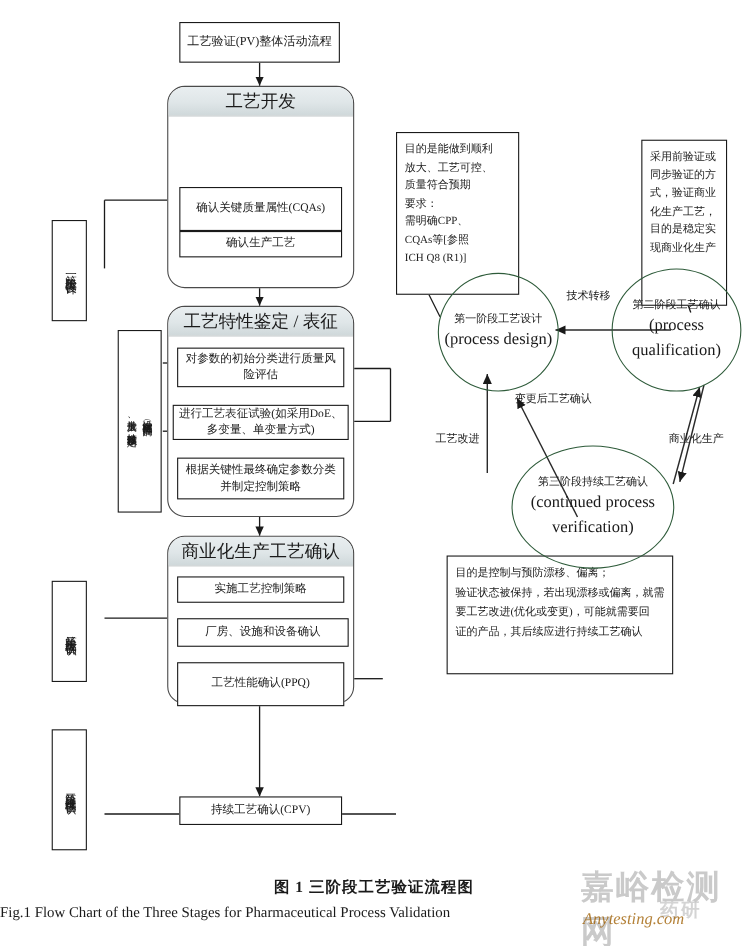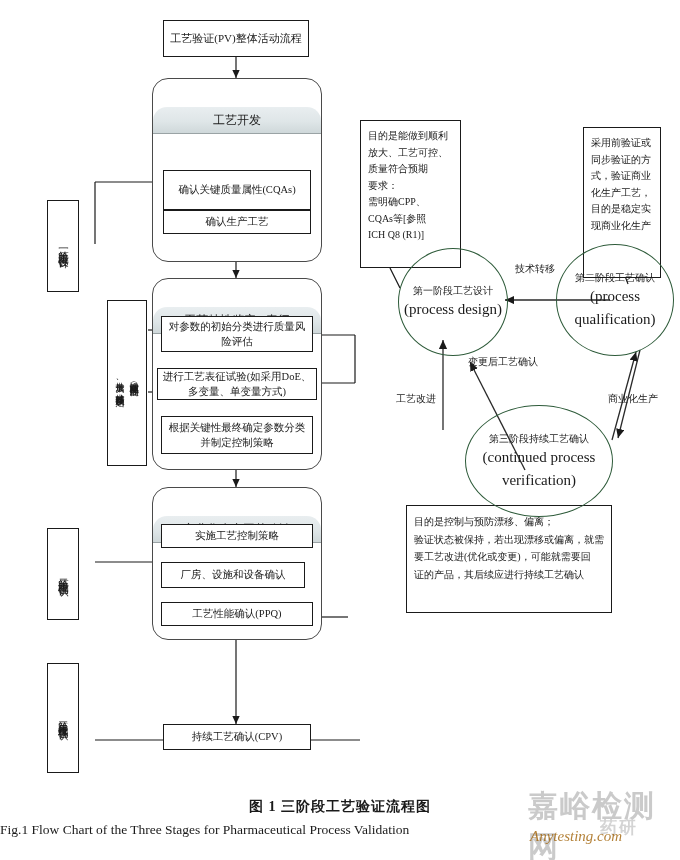--- a/index.html
+++ b/index.html
@@ -11,23 +11,23 @@
   .box{position:absolute;box-sizing:border-box;border:1.2px solid #1a1a1a;
        background:#ffffff;display:flex;align-items:center;justify-content:center;
        text-align:center;line-height:1.45;}
   .title-box{font-size:11px;}
   .inner{font-size:10.5px;padding:2px 4px;}
 
   
   .group{position:absolute;box-sizing:border-box;border:1.2px solid #4a4a4a;
          border-radius:16px;background:#ffffff;overflow:hidden;}
   .group-head{height:26px;display:flex;align-items:center;justify-content:center;
-         font-size:12px;
+         font-size:16px;
          background:linear-gradient(180deg,#e9eef0 0%,#dfe6e8 55%,#cfd8da 100%);
-         border-bottom:1px solid #9aa3a5;border-radius:14px 14px 0 0;margin-top:28px;}
+         border-bottom:1px solid #9aa3a5;border-radius:14px 14px 0 0;}
 
   
   .vbox{position:absolute;box-sizing:border-box;border:1.2px solid #1a1a1a;
         background:#ffffff;display:flex;align-items:center;justify-content:center;}
   .vtext{writing-mode:vertical-rl;text-orientation:upright;font-size:10.5px;
          line-height:1.35;letter-spacing:1px;white-space:nowrap;}
   .vbox.two .vtext{letter-spacing:0.5px;}
   .vwrap{display:flex;flex-direction:row-reverse;gap:2px;}
 
   
@@ -149,24 +149,24 @@
   <div class="box inner" style="left:161px;top:416px;width:152px;height:38px;">
     <span>根据关键性最终确定参数分类并制定控制策略</span>
   </div>
 
   <div class="group" style="left:152px;top:487px;width:170px;height:153px;">
     <div class="group-head">商业化生产工艺确认</div>
   </div>
   <div class="box inner" style="left:161px;top:524px;width:152px;height:24px;">
     <span>实施工艺控制策略</span>
   </div>
-  <div class="box inner" style="left:161px;top:562px;width:144px;height:26px;">
+  <div class="box inner" style="left:161px;top:562px;width:156px;height:26px;">
     <span>厂房、设施和设备确认</span>
   </div>
-  <div class="box inner" style="left:161px;top:602px;width:152px;height:24px;">
+  <div class="box inner" style="left:161px;top:602px;width:152px;height:40px;">
     <span>工艺性能确认(PPQ)</span>
   </div>
 
   <div class="box inner" style="left:163px;top:724px;width:148px;height:26px;">
     <span>持续工艺确认(CPV)</span>
   </div>
 
   <div class="vbox" style="left:47px;top:200px;width:32px;height:92px;">
     <div class="vtext">第一阶段工艺设计</div>
   </div>
@@ -179,21 +179,21 @@
   </div>
 
   <div class="vbox" style="left:47px;top:528px;width:32px;height:92px;">
     <div class="vtext">第二阶段工艺确认</div>
   </div>
 
   <div class="vbox" style="left:47px;top:663px;width:32px;height:110px;">
     <div class="vtext" style="font-size:10px;">第三阶段持续工艺确认</div>
   </div>
 
-  <div class="note" style="left:360px;top:120px;width:101px;height:148px;">
+  <div class="note" style="left:360px;top:120px;width:112px;height:148px;">
     <div>目的是能做到顺利</div>
     <div>放大、工艺可控、</div>
     <div>质量符合预期</div>
     <div>要求：</div>
     <div>需明确CPP、</div>
     <div>CQAs等[参照</div>
     <div>ICH Q8 (R1)]</div>
   </div>
 
   <div class="note" style="left:583px;top:127px;width:78px;height:151px;">

